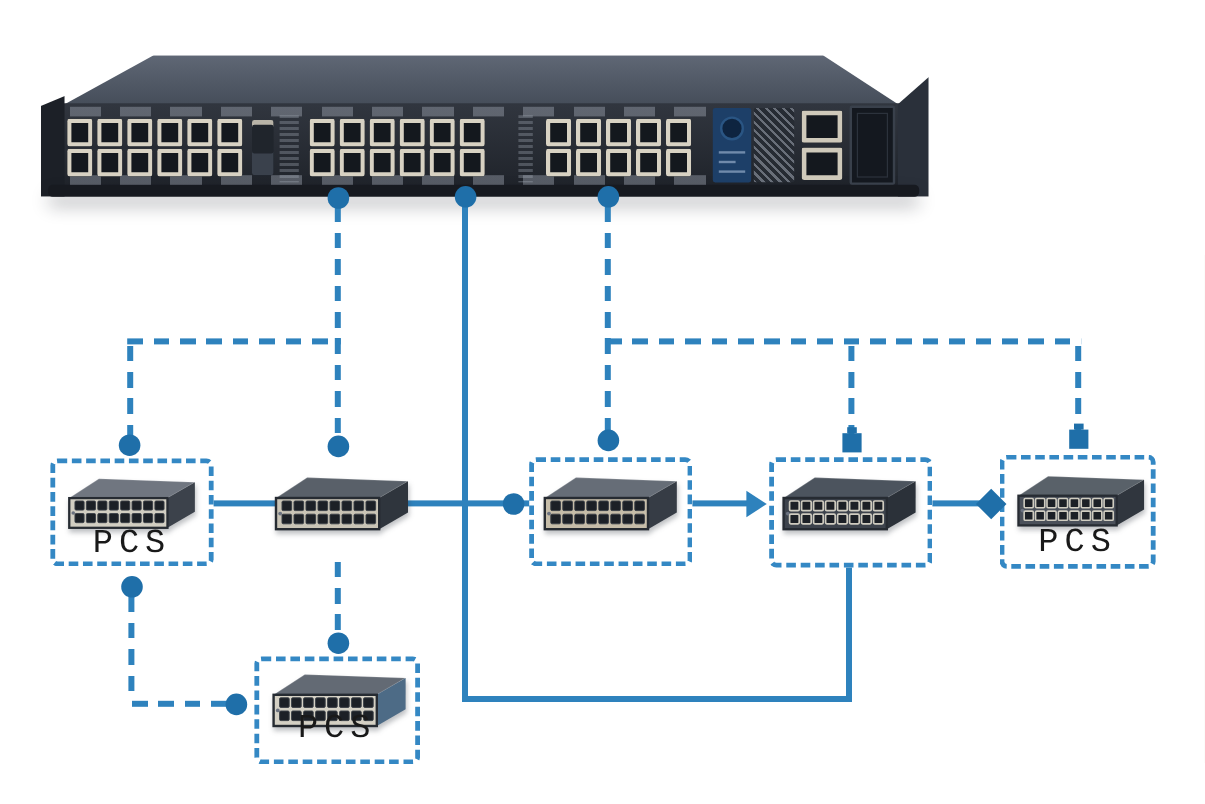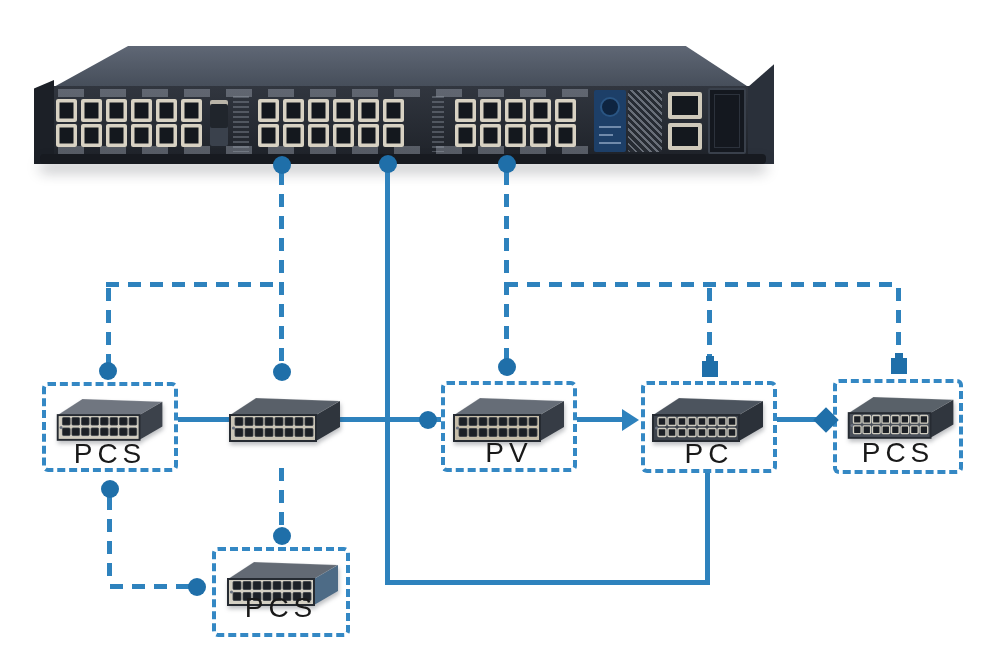--- a/index.html
+++ b/index.html
@@ -1,18 +1,18 @@
 <!DOCTYPE html>
 <html style="--accent: #2e82bd; --marker: #1f6fa9; --boxblue: #3488c4;"><head>
 <meta charset="utf-8">
 <style>
   html,body{margin:0;padding:0;background:#f4f4f2;}
   .stage{
     position:relative;width:1004px;height:670px;background:#ffffff;
-    overflow:hidden;font-family:Liberation Sans, sans-serif;
+    overflow:hidden;font-family:Liberation Mono, monospace;
   }
   
   .sw-part{position:absolute;}
   .sw-top{left:52px;top:46px;width:698px;height:42px;
     background:linear-gradient(#5f6775,#454d59);
     clip-path:polygon(0% 100%,10.9% 0%,90.8% 0%,100% 100%);}
   .sw-panel{left:52px;top:86px;width:698px;height:72px;
     background:linear-gradient(#31363f,#1f232a);border-radius:0 0 3px 3px;}
   .sw-bracket{left:34px;top:80px;width:20px;height:84px;background:#1c2027;
     clip-path:polygon(0 10%,100% 0,100% 100%,0 100%);}
@@ -304,18 +304,16 @@
         <rect x="21" y="40.5" width="8" height="8" rx="1" fill="#1c2026" stroke="#3a3f46" stroke-width="0.8"></rect>
         <rect x="31" y="40.5" width="8" height="8" rx="1" fill="#1c2026" stroke="#3a3f46" stroke-width="0.8"></rect>
         <rect x="41" y="40.5" width="8" height="8" rx="1" fill="#1c2026" stroke="#3a3f46" stroke-width="0.8"></rect>
         <rect x="51" y="40.5" width="8" height="8" rx="1" fill="#1c2026" stroke="#3a3f46" stroke-width="0.8"></rect>
         <rect x="61" y="40.5" width="8" height="8" rx="1" fill="#1c2026" stroke="#3a3f46" stroke-width="0.8"></rect>
         <rect x="71" y="40.5" width="8" height="8" rx="1" fill="#1c2026" stroke="#3a3f46" stroke-width="0.8"></rect>
         <rect x="81" y="40.5" width="8" height="8" rx="1" fill="#1c2026" stroke="#3a3f46" stroke-width="0.8"></rect>
   </svg></div>
 
   <div class="nlabel" style="left:42px;top:438px;width:136px">PCS</div>
-  <div class="nlabel" style="left:441px;top:437px;width:136px">PV</div>
-  <div class="nlabel" style="left:641px;top:438px;width:136px">PC</div>
   <div class="nlabel" style="left:833px;top:437px;width:130px">PCS</div>
   <div class="nlabel" style="left:212px;top:592px;width:138px">PCS</div>
 
 </div>
 
 </body></html>

